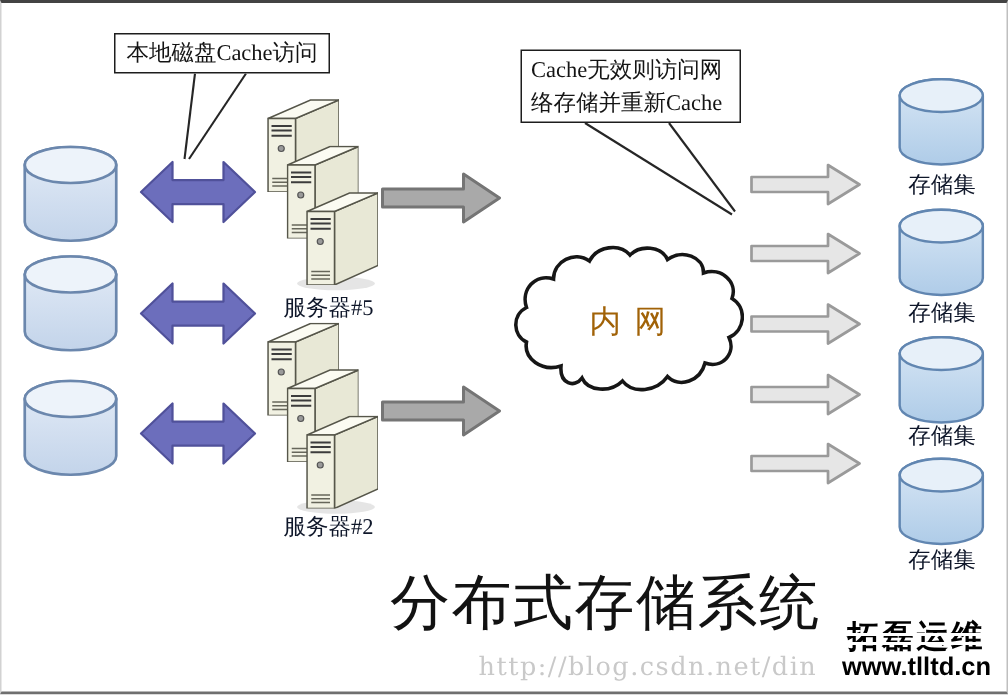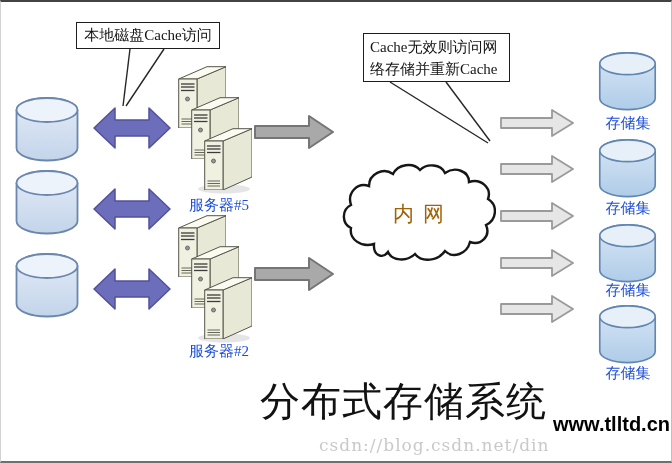--- a/index.html
+++ b/index.html
@@ -11,21 +11,21 @@
     border-left:1px solid #d2d2d2;border-right:1px solid #bfbfbf;
   }
   .abs{position:absolute;}
   svg{display:block;}
   .callout{
     position:absolute;border:1.6px solid #1d1d1d;background:#fff;
     font-size:15px;color:#141414;box-sizing:border-box;z-index:3;
   }
   .callout.single{display:flex;align-items:center;justify-content:center;white-space:nowrap;}
   .callout.double{padding:2px 6px;line-height:22px;white-space:nowrap;}
-  .lbl{position:absolute;font-size:15px;color:#1d4ed8;text-align:center;white-space:nowrap;}
+  .lbl{position:absolute;font-size:15px;color:#0f172a;text-align:center;white-space:nowrap;}
   .cloud-label{
     position:absolute;display:flex;align-items:center;justify-content:center;
     font-size:21px;letter-spacing:9px;text-indent:9px;color:#a16207;z-index:2;
   }
   .title{
     position:absolute;left:190px;top:372px;width:356px;text-align:right;
     font-size:40px;letter-spacing:1px;color:#121212;white-space:nowrap;
   }
   .watermark{
     position:absolute;left:318px;top:433px;font-family:"DejaVu Serif",serif;
@@ -36,23 +36,22 @@
     font-family:"Liberation Sans",sans-serif;font-weight:bold;color:#000;z-index:4;line-height:1.05;
   }
   .brand .l1{
     position:relative;font-size:21px;letter-spacing:2px;display:block;
     text-shadow:-1px -1px 0 #fff,1px -1px 0 #fff,-1px 1px 0 #fff,1px 1px 0 #fff;
   }
   .brand .l1 .stripe{position:absolute;left:2px;right:2px;height:1.6px;background:#fff;}
   .brand .l1 .s1{top:8px;}
   .brand .l1 .s2{top:14px;}
   .brand .l2{
-    display:block;font-size:20px;letter-spacing:0;
+    display:block;font-size:17px;letter-spacing:0;
     text-shadow:-1px -1px 0 #fff,1px -1px 0 #fff,-1px 1px 0 #fff,1px 1px 0 #fff;
-    text-align:right;
   }
   .tails{position:absolute;left:0;top:0;z-index:2;pointer-events:none;}
 </style>
 </head>
 <body>
 
 <div id="canvas">
 
   <svg style="position:absolute;width:0;height:0" aria-hidden="true">
     <defs>
@@ -109,21 +108,21 @@
       <line x1="163" y1="47" x2="125" y2="104"></line>
       <line x1="389" y1="80" x2="487" y2="141"></line>
       <line x1="445" y1="80" x2="489" y2="139"></line>
     </g>
   </svg>
 
   <div class="callout single" style="left:75px;top:20px;width:144px;height:27px;">
     <span>本地磁盘Cache访问</span>
   </div>
 
-  <div class="callout double" style="left:346px;top:31px;width:147px;height:49px;margin-left:16px;">
+  <div class="callout double" style="left:346px;top:31px;width:147px;height:49px;">
     <span style="display:block;">Cache无效则访问网</span>
     <span style="display:block;">络存储并重新Cache</span>
   </div>
 
   <svg class="abs" style="left:14px;top:94px" width="64" height="66">
       <use href="#cylL"></use>
     </svg>
   <svg class="abs" style="left:14px;top:167px" width="64" height="66">
       <use href="#cylL"></use>
     </svg>
@@ -200,19 +199,24 @@
     </svg>
   <div class="lbl" style="left:591px;top:279px;width:72px;">存储集</div>
 
   <svg class="abs" style="left:595px;top:302px" width="63" height="60">
       <use href="#cylR"></use>
     </svg>
   <div class="lbl" style="left:591px;top:362px;width:72px;">存储集</div>
 
   <div class="title">分布式存储系统</div>
 
-  <div class="watermark">csdn://blog.csdn.net/din</div>
+  <div class="watermark">http://blog.csdn.net/din</div>
 
   <div class="brand">
+    <span class="l1">
+      <span>拓磊运维</span>
+      <span class="stripe s1"></span>
+      <span class="stripe s2"></span>
+    </span>
     <span class="l2">www.tlltd.cn</span>
   </div>
 
 </div>
 
 </body></html>

